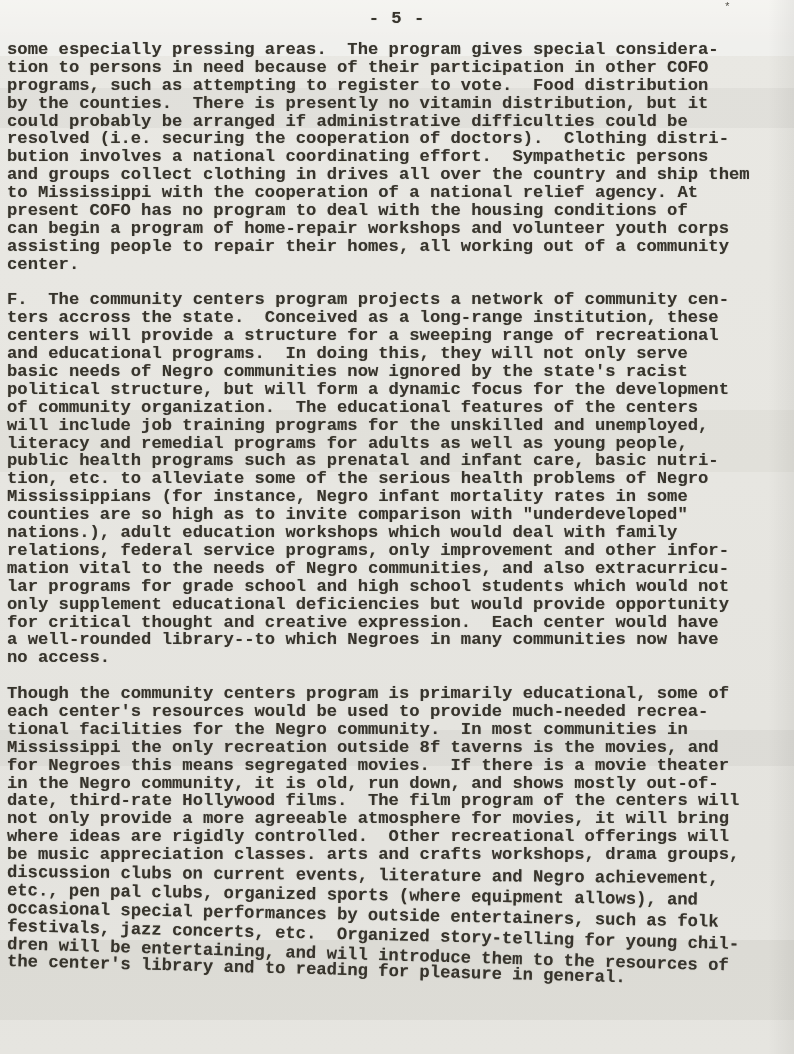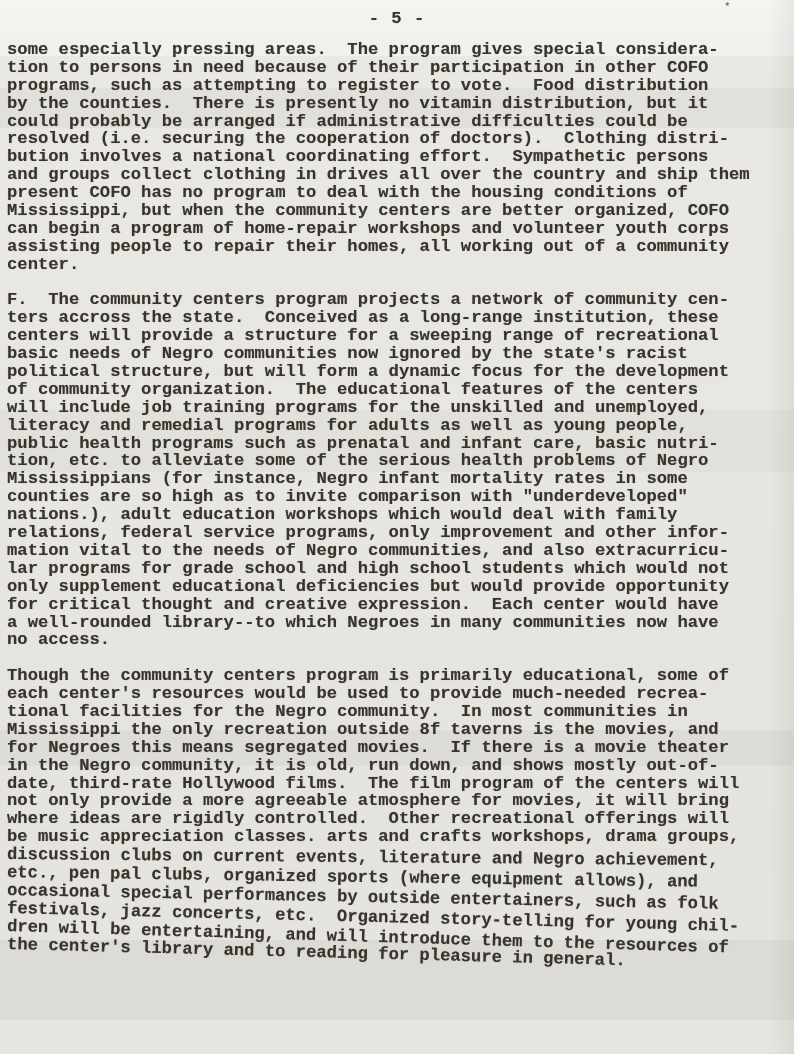--- a/index.html
+++ b/index.html
@@ -83,30 +83,31 @@
   <div class="doc-body">
       <div class="para">
         <div class="line">some especially pressing areas.  The program gives special considera-</div>
         <div class="line">tion to persons in need because of their participation in other COFO</div>
         <div class="line">programs, such as attempting to register to vote.  Food distribution</div>
         <div class="line">by the counties.  There is presently no vitamin distribution, but it</div>
         <div class="line">could probably be arranged if administrative difficulties could be</div>
         <div class="line">resolved (i.e. securing the cooperation of doctors).  Clothing distri-</div>
         <div class="line">bution involves a national coordinating effort.  Sympathetic persons</div>
         <div class="line">and groups collect clothing in drives all over the country and ship them</div>
+        <div class="line">to Mississippi with the cooperation of a national relief agency. At</div>
         <div class="line">present COFO has no program to deal with the housing conditions of</div>
-        <div class="line">Mississippi, but when the community centers are better organized, COFO</div>
         <div class="line">can begin a program of home-repair workshops and volunteer youth corps</div>
         <div class="line">assisting people to repair their homes, all working out of a community</div>
         <div class="line">center.</div>
       </div>
       <div class="para">
         <div class="line">F.  The community centers program projects a network of community cen-</div>
         <div class="line">ters accross the state.  Conceived as a long-range institution, these</div>
         <div class="line">centers will provide a structure for a sweeping range of recreational</div>
+        <div class="line">and educational programs.  In doing this, they will not only serve</div>
         <div class="line">basic needs of Negro communities now ignored by the state's racist</div>
         <div class="line">political structure, but will form a dynamic focus for the development</div>
         <div class="line">of community organization.  The educational features of the centers</div>
         <div class="line">will include job training programs for the unskilled and unemployed,</div>
         <div class="line">literacy and remedial programs for adults as well as young people,</div>
         <div class="line">public health programs such as prenatal and infant care, basic nutri-</div>
         <div class="line">tion, etc. to alleviate some of the serious health problems of Negro</div>
         <div class="line">Mississippians (for instance, Negro infant mortality rates in some</div>
         <div class="line">counties are so high as to invite comparison with "underdeveloped"</div>
         <div class="line">nations.), adult education workshops which would deal with family</div>

